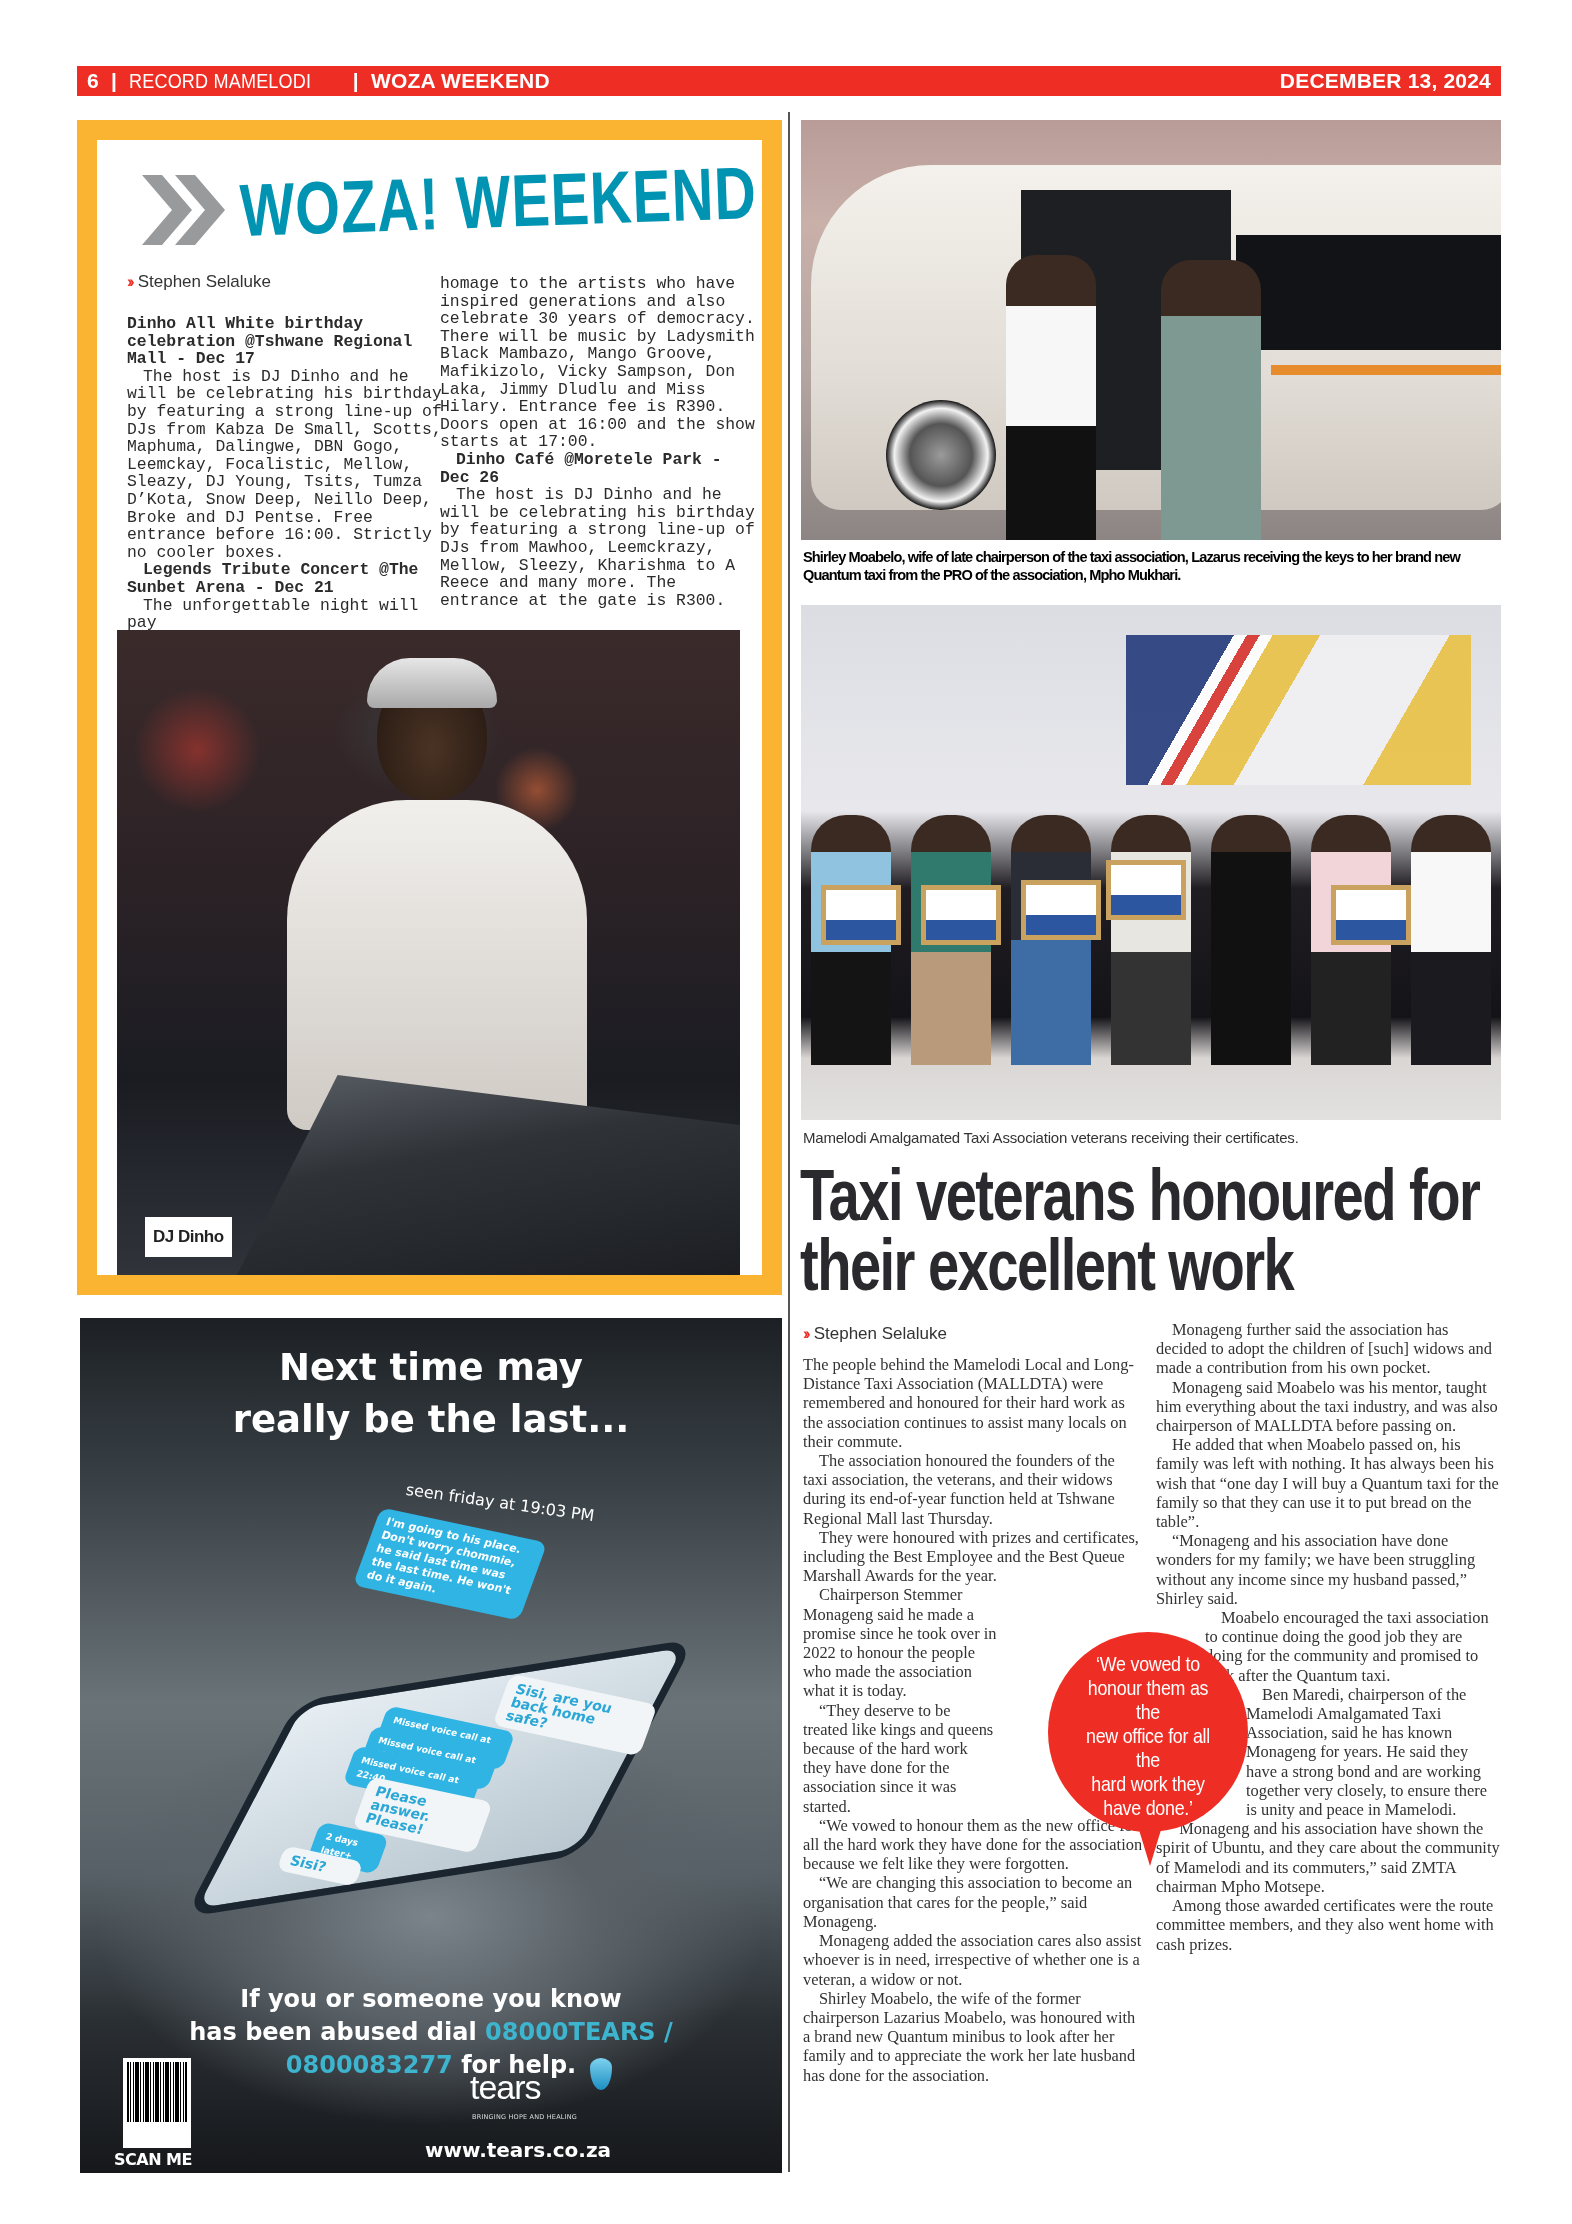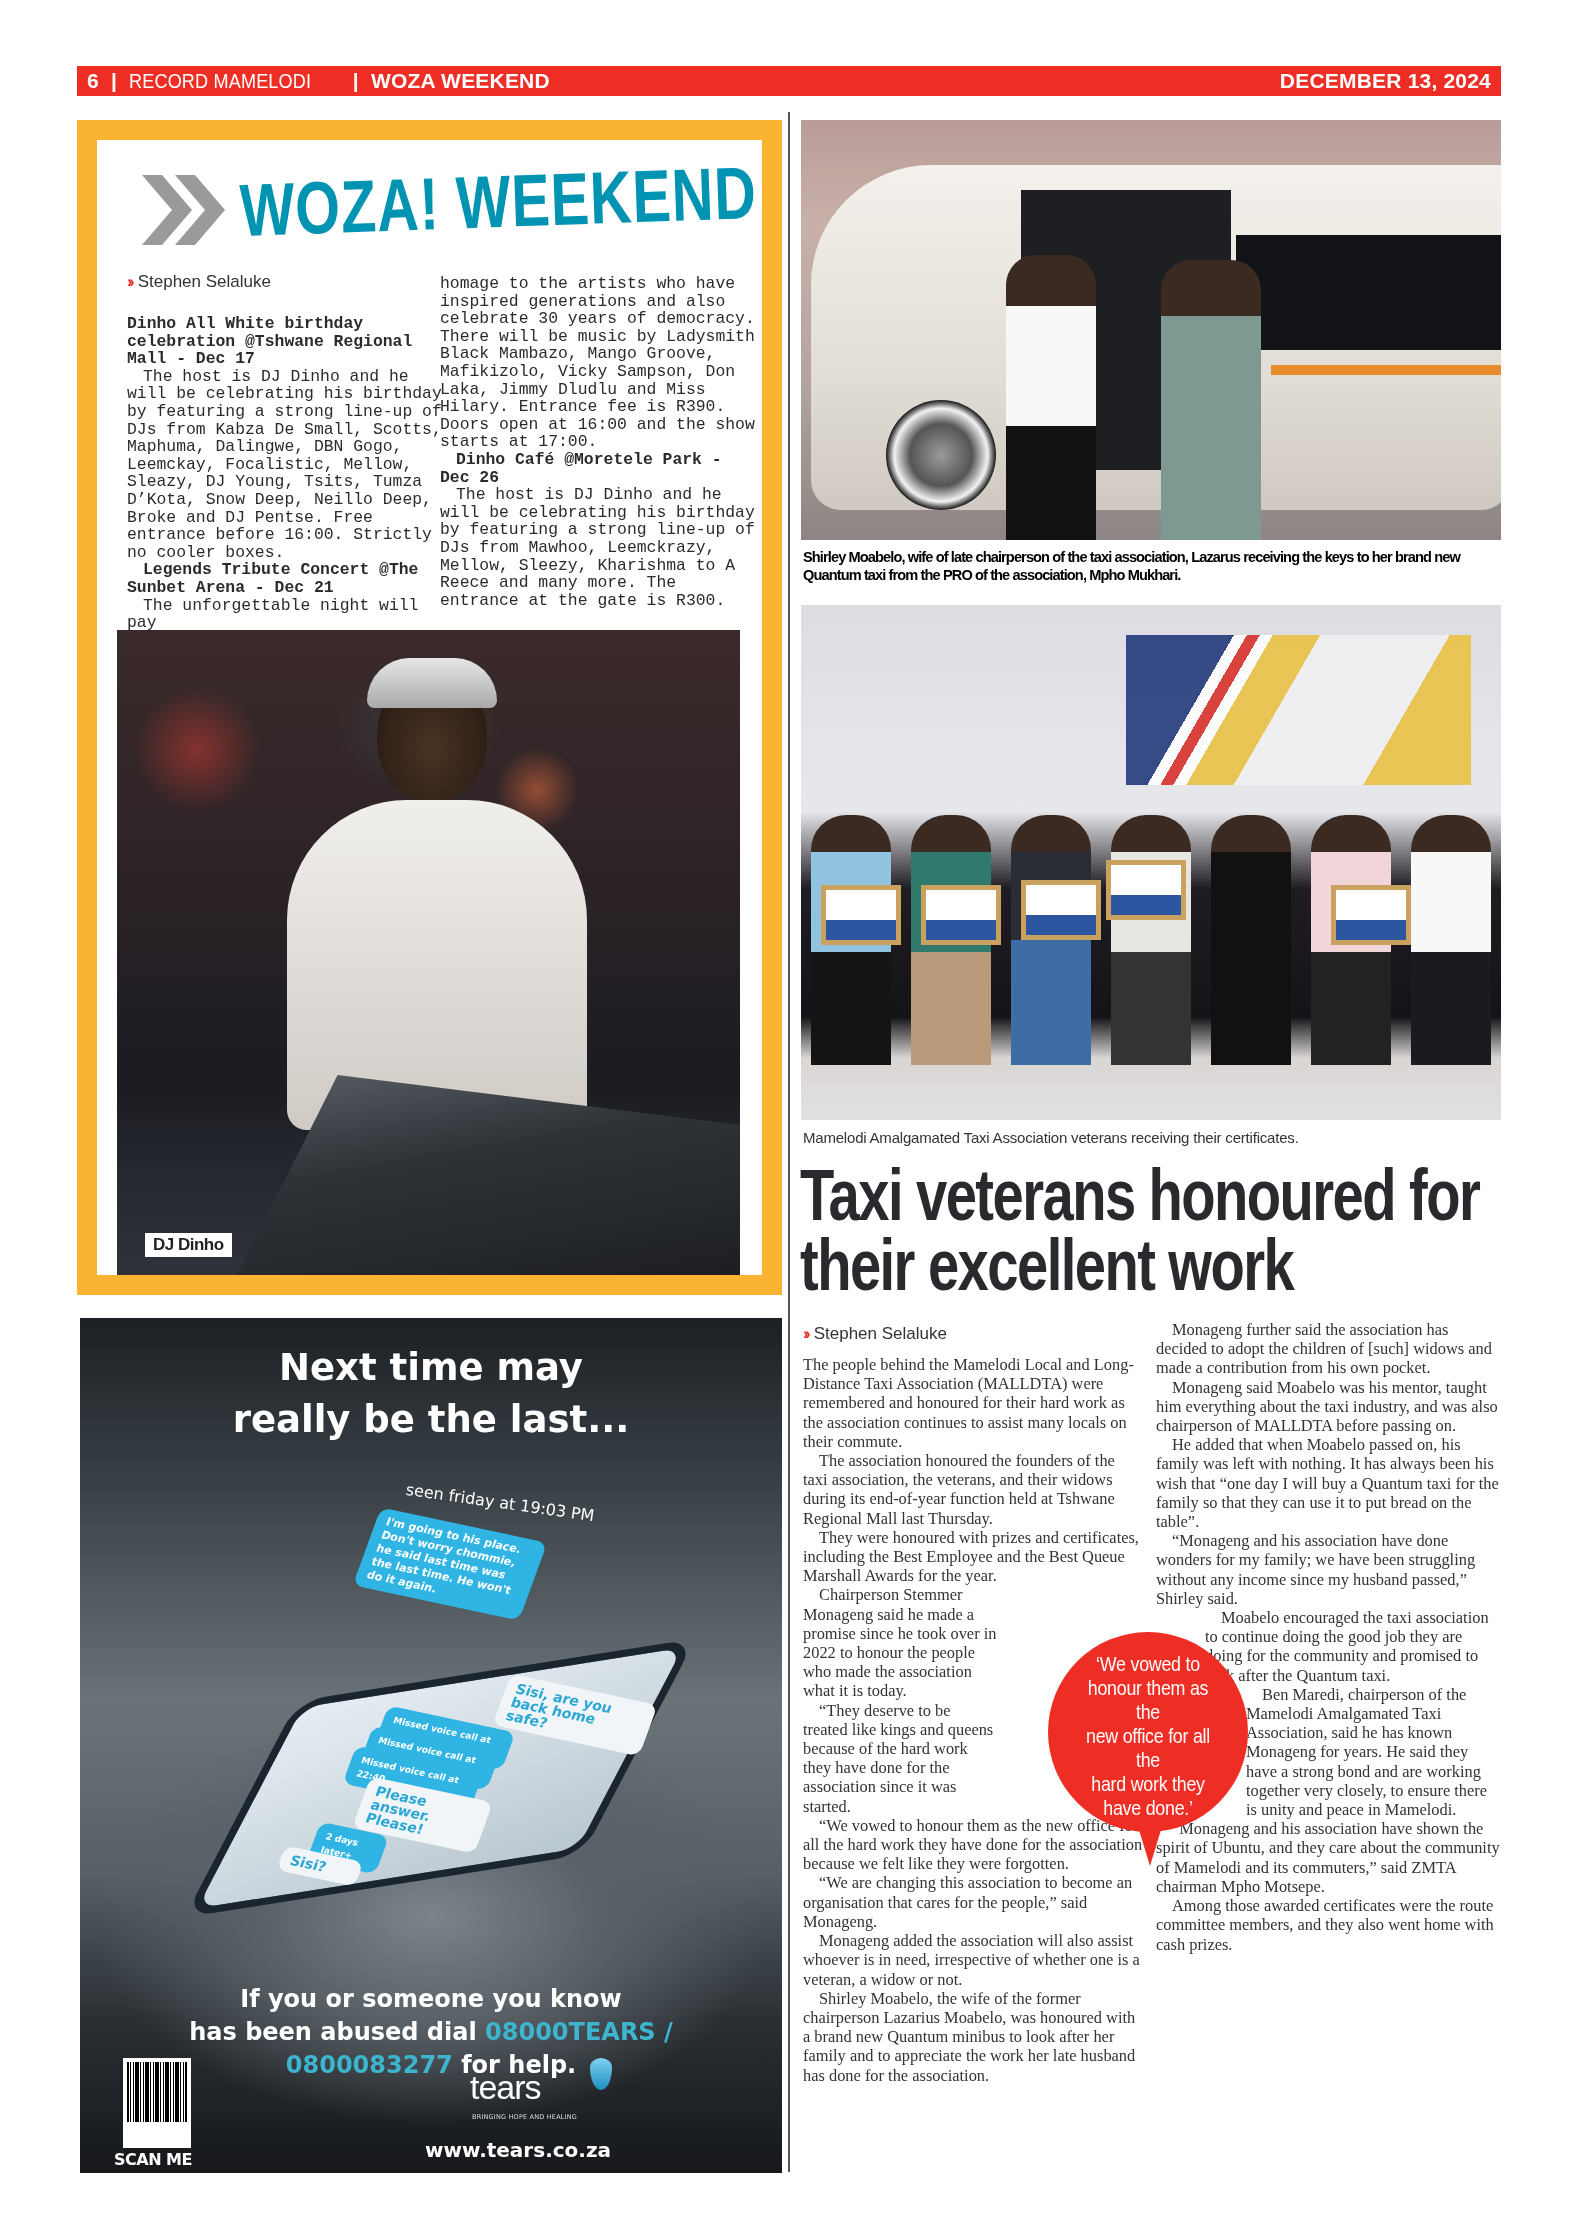--- a/index.html
+++ b/index.html
@@ -70,21 +70,21 @@
   }
   .dj-photo .cap {
     position: absolute; left: 250px; top: 28px; width: 130px; height: 50px; border-radius: 60px 60px 10px 10px;
     background: linear-gradient(180deg, #e6e6e6, #a9a9a9);
   }
   .dj-photo .shirt {
     position: absolute; left: 170px; top: 170px; width: 300px; height: 330px; border-radius: 120px 120px 20px 20px;
     background: linear-gradient(180deg, #f1efec, #cfcac4);
   }
   .dj-caption {
-    position: absolute; left: 28px; bottom: 18px; background: #fff; padding: 2px 8px;
+    position: absolute; left: 28px; bottom: 18px; background: #fff; padding: 10px 8px;
     font-family: "Liberation Sans", sans-serif; font-weight: bold; font-size: 17px; color: #222;
     letter-spacing: -0.5px;
   }
 
   
   .photo-taxi {
     position: absolute; left: 801px; top: 120px; width: 700px; height: 420px; overflow: hidden;
     background: linear-gradient(180deg, #b99c98 0%, #c9b0a9 25%, #b4a5a2 60%, #8c8583 100%);
   }
   .photo-taxi .van {
@@ -277,21 +277,21 @@
 </div>
 
 <div class="art-col a1">
   <p class="noind">The people behind the Mamelodi Local and Long-Distance Taxi Association (MALLDTA) were remembered and honoured for their hard work as the association continues to assist many locals on their commute.</p>
   <p>The association honoured the founders of the taxi association, the veterans, and their widows during its end-of-year function held at Tshwane Regional Mall last Thursday.</p>
   <p>They were honoured with prizes and certificates, including the Best Employee and the Best Queue Marshall Awards for the year.</p>
   <p class="narrow">Chairperson Stemmer Monageng said he made a promise since he took over in 2022 to honour the people who made the association what it is today.</p>
   <p class="narrow">“They deserve to be treated like kings and queens because of the hard work they have done for the association since it was started.</p>
   <p>“We vowed to honour them as the new office for all the hard work they have done for the association because we felt like they were forgotten.</p>
   <p>“We are changing this association to become an organisation that cares for the people,” said Monageng.</p>
-  <p>Monageng added the association will also assist whoever is in need, irrespective of whether one is a veteran, a widow or not.</p>
+  <p>Monageng added the association cares also assist whoever is in need, irrespective of whether one is a veteran, a widow or not.</p>
   <p>Shirley Moabelo, the wife of the former chairperson Lazarius Moabelo, was honoured with a brand new Quantum minibus to look after her family and to appreciate the work her late husband has done for the association.</p>
 </div>
 
 <div class="art-col a2">
   <p>Monageng further said the association has decided to adopt the children of [such] widows and made a contribution from his own pocket.</p>
   <p>Monageng said Moabelo was his mentor, taught him everything about the taxi industry, and was also chairperson of MALLDTA before passing on.</p>
   <p>He added that when Moabelo passed on, his family was left with nothing. It has always been his wish that “one day I will buy a Quantum taxi for the family so that they can use it to put bread on the table”.</p>
   <p>“Monageng and his association have done wonders for my family; we have been struggling without any income since my husband passed,” Shirley said.</p>
   <p style="margin-left:49px">Moabelo encouraged the taxi association to continue doing the good job they are doing for the community and promised to look after the Quantum taxi.</p>
   <p style="margin-left:90px">Ben Maredi, chairperson of the Mamelodi Amalgamated Taxi Association, said he has known Monageng for years. He said they have a strong bond and are working together very closely, to ensure there is unity and peace in Mamelodi.</p>

